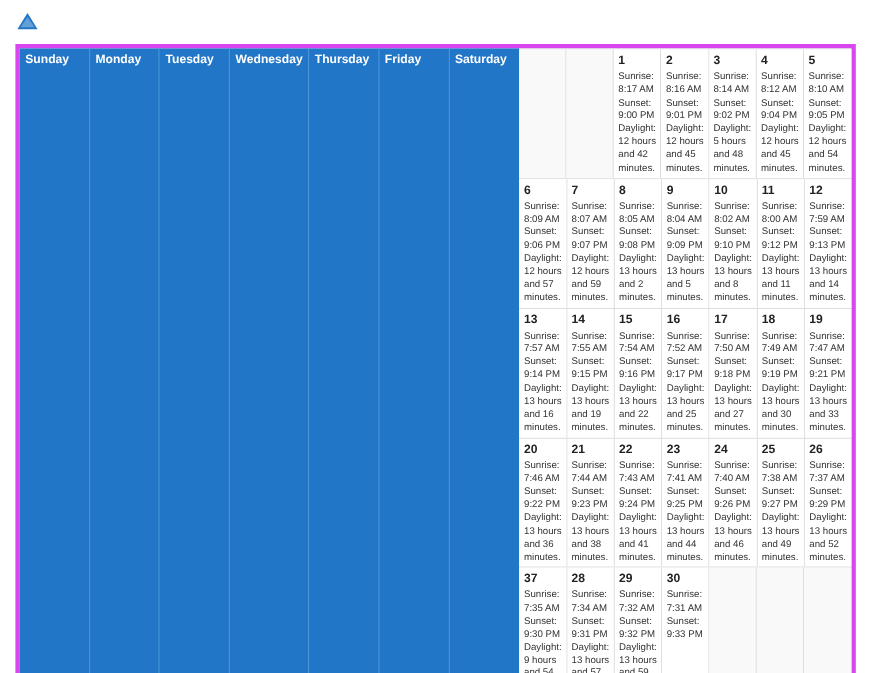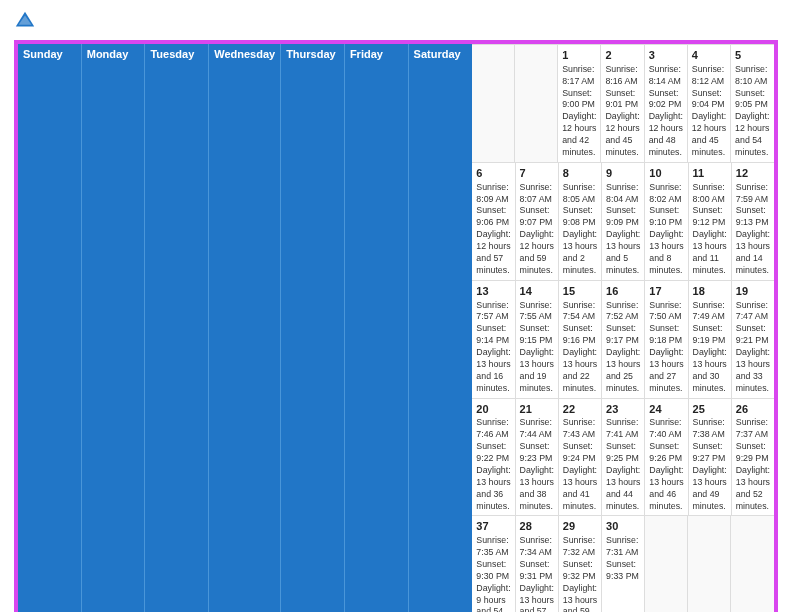--- a/index.html
+++ b/index.html
@@ -149,21 +149,21 @@
           <div class="cal-cell">
             <div class="day-num">2</div>
             <div class="cell-text">Sunrise: 8:16 AM</div>
             <div class="cell-text">Sunset: 9:01 PM</div>
             <div class="cell-text">Daylight: 12 hours and 45 minutes.</div>
           </div>
           <div class="cal-cell">
             <div class="day-num">3</div>
             <div class="cell-text">Sunrise: 8:14 AM</div>
             <div class="cell-text">Sunset: 9:02 PM</div>
-            <div class="cell-text">Daylight: 12 hours and 48 minutes.</div>
+            <div class="cell-text">Daylight: 5 hours and 48 minutes.</div>
           </div>
           <div class="cal-cell">
             <div class="day-num">4</div>
             <div class="cell-text">Sunrise: 8:12 AM</div>
             <div class="cell-text">Sunset: 9:04 PM</div>
             <div class="cell-text">Daylight: 12 hours and 45 minutes.</div>
           </div>
           <div class="cal-cell">
             <div class="day-num">5</div>
             <div class="cell-text">Sunrise: 8:10 AM</div>

